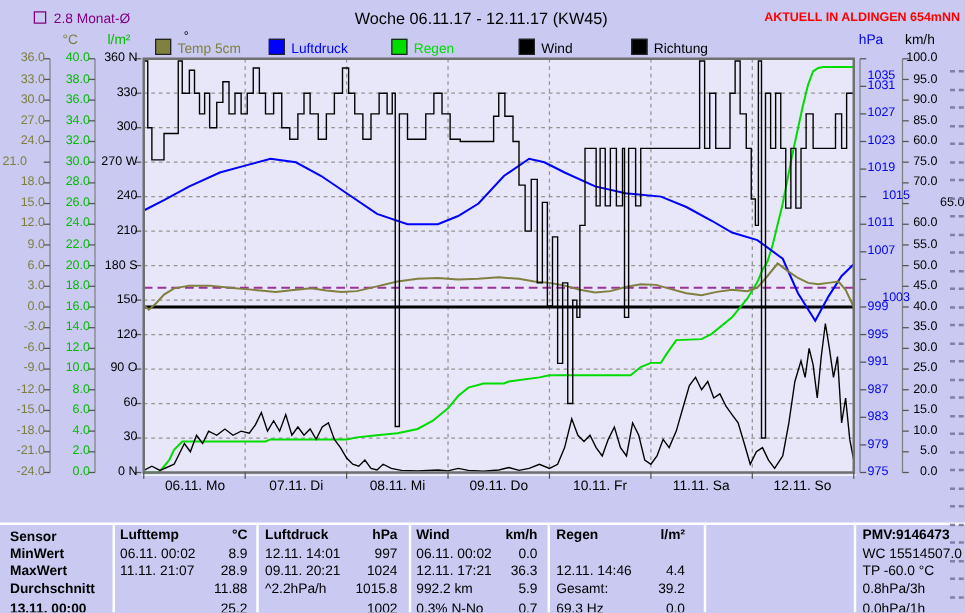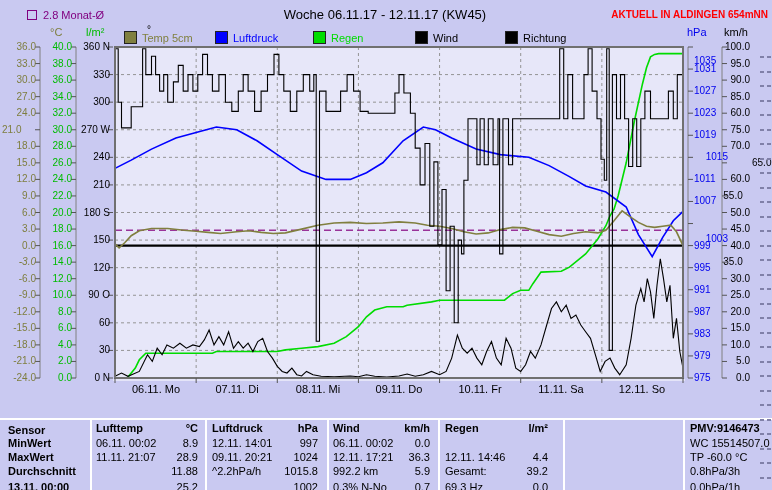--- a/index.html
+++ b/index.html
@@ -269,25 +269,25 @@
       <div class="tick" style="left: 694px; top: 372px; width: 34px; text-align: left; color: rgb(0, 0, 238);">975</div>
       <div class="tick" style="left: 716px; top: 41px; width: 34px; text-align: right; color: rgb(0, 0, 0);">100.0</div>
       <div class="tick" style="left: 716px; top: 58px; width: 34px; text-align: right; color: rgb(0, 0, 0);">95.0</div>
       <div class="tick" style="left: 716px; top: 74px; width: 34px; text-align: right; color: rgb(0, 0, 0);">90.0</div>
       <div class="tick" style="left: 716px; top: 91px; width: 34px; text-align: right; color: rgb(0, 0, 0);">85.0</div>
       <div class="tick" style="left: 716px; top: 107px; width: 34px; text-align: right; color: rgb(0, 0, 0);">60.0</div>
       <div class="tick" style="left: 716px; top: 124px; width: 34px; text-align: right; color: rgb(0, 0, 0);">75.0</div>
       <div class="tick" style="left: 716px; top: 140px; width: 34px; text-align: right; color: rgb(0, 0, 0);">70.0</div>
       <div class="tick" style="left: 752px; top: 157px; width: 34px; text-align: left; color: rgb(0, 0, 0);">65.0</div>
       <div class="tick" style="left: 716px; top: 173px; width: 34px; text-align: right; color: rgb(0, 0, 0);">60.0</div>
-      <div class="tick" style="left: 716px; top: 190px; width: 34px; text-align: center; color: rgb(0, 0, 0);">55.0</div>
+      <div class="tick" style="left: 716px; top: 190px; width: 34px; text-align: right; color: rgb(0, 0, 0);">55.0</div>
       <div class="tick" style="left: 716px; top: 207px; width: 34px; text-align: right; color: rgb(0, 0, 0);">50.0</div>
       <div class="tick" style="left: 716px; top: 223px; width: 34px; text-align: right; color: rgb(0, 0, 0);">45.0</div>
       <div class="tick" style="left: 716px; top: 240px; width: 34px; text-align: right; color: rgb(0, 0, 0);">40.0</div>
-      <div class="tick" style="left: 716px; top: 256px; width: 34px; text-align: center; color: rgb(0, 0, 0);">35.0</div>
+      <div class="tick" style="left: 716px; top: 256px; width: 34px; text-align: right; color: rgb(0, 0, 0);">35.0</div>
       <div class="tick" style="left: 716px; top: 273px; width: 34px; text-align: right; color: rgb(0, 0, 0);">30.0</div>
       <div class="tick" style="left: 716px; top: 289px; width: 34px; text-align: right; color: rgb(0, 0, 0);">25.0</div>
       <div class="tick" style="left: 716px; top: 306px; width: 34px; text-align: right; color: rgb(0, 0, 0);">20.0</div>
       <div class="tick" style="left: 716px; top: 322px; width: 34px; text-align: right; color: rgb(0, 0, 0);">15.0</div>
       <div class="tick" style="left: 716px; top: 339px; width: 34px; text-align: right; color: rgb(0, 0, 0);">10.0</div>
       <div class="tick" style="left: 716px; top: 355px; width: 34px; text-align: right; color: rgb(0, 0, 0);">5.0</div>
       <div class="tick" style="left: 716px; top: 372px; width: 34px; text-align: right; color: rgb(0, 0, 0);">0.0</div>
       <div class="xlab" style="left: 115px; width: 82px;">06.11.  Mo</div>
       <div class="xlab" style="left: 196px; width: 82px;">07.11.  Di</div>
       <div class="xlab" style="left: 277px; width: 82px;">08.11.  Mi</div>

